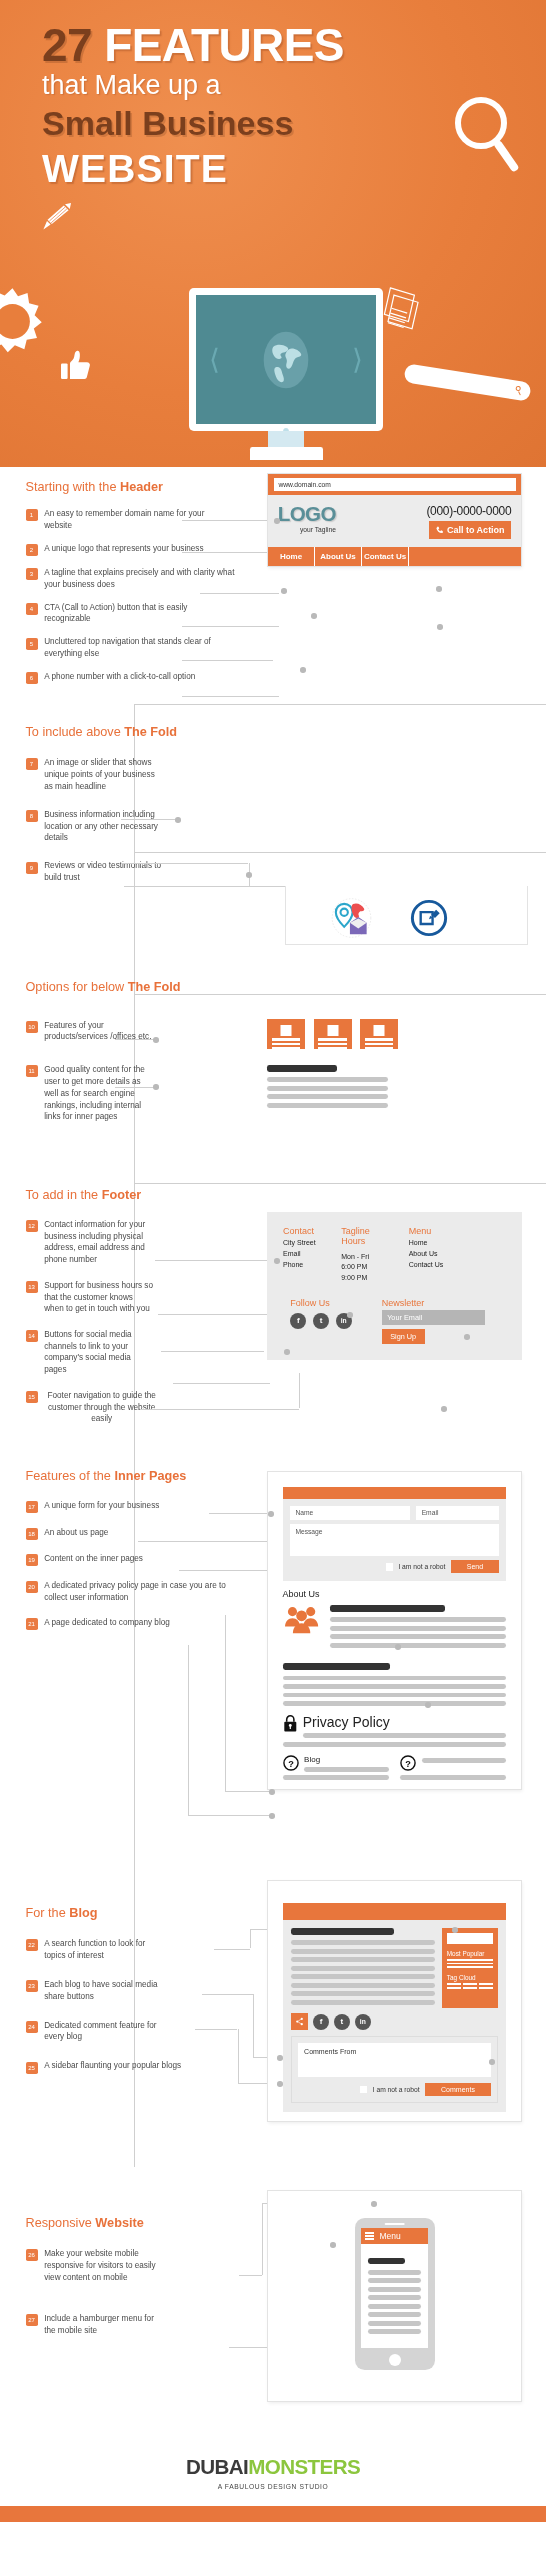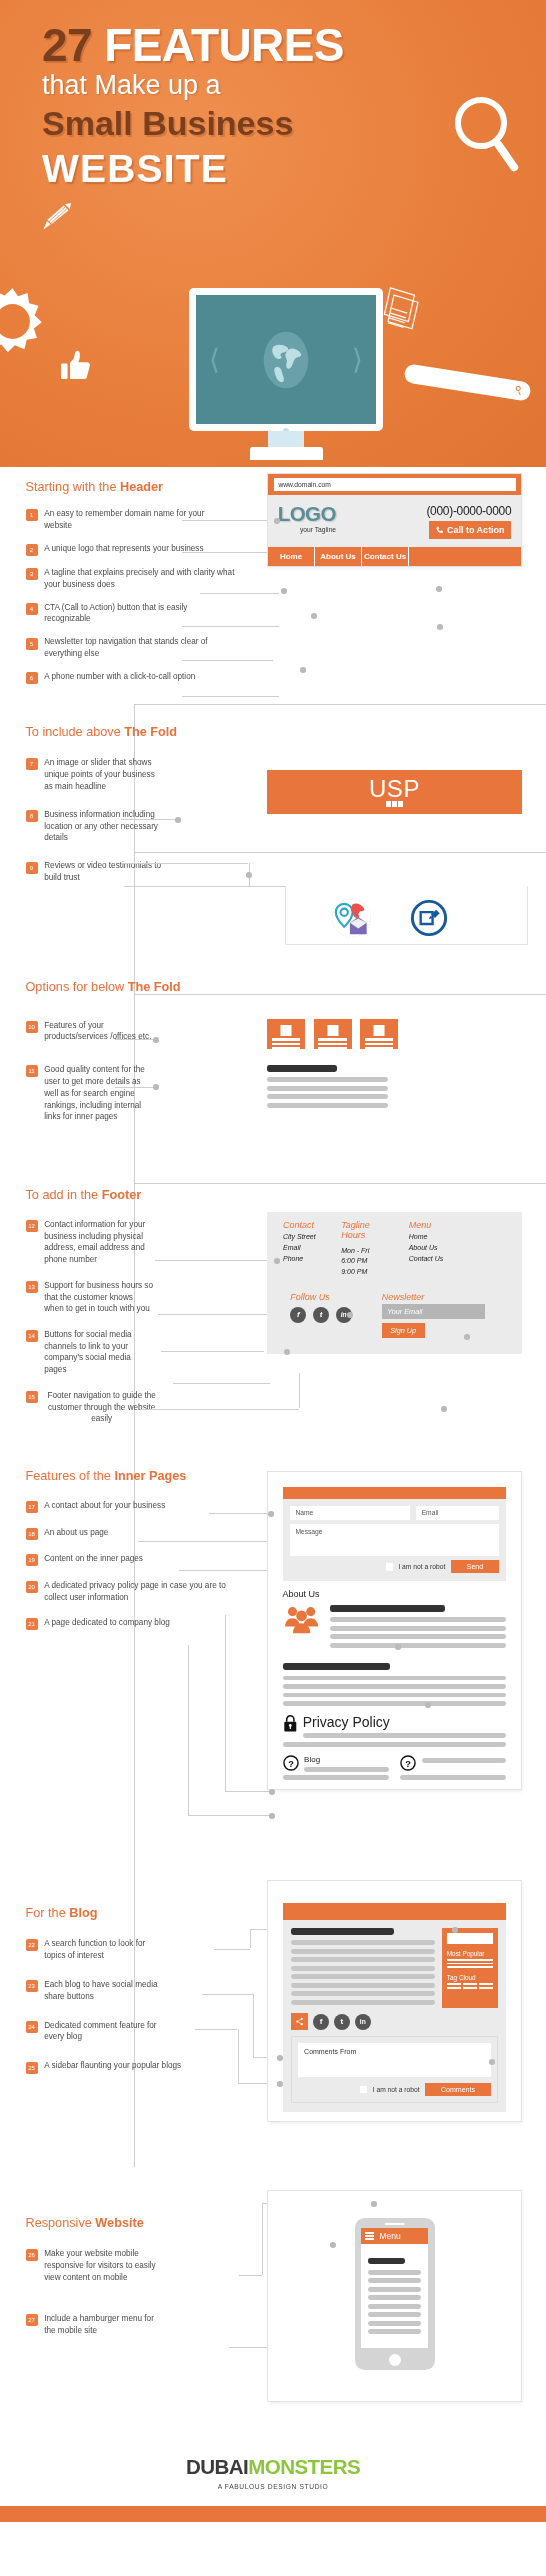--- a/index.html
+++ b/index.html
@@ -108,21 +108,21 @@
   .cards-row { display: flex; gap: 8.5px; }
   .card { width: 38px; }
   .card-top { background: #e8763c; height: 30px; position: relative; }
   .card-top .sq { position: absolute; left: 50%; top: 6px; transform: translateX(-50%);
                   width: 11px; height: 11px; background: #fff; }
   .card-top .ln { position: absolute; left: 4.9px; right: 4.9px; height: 2.4px; background: #fff; }
   .txt-block .bar { height: 4.9px; background: #c6c6c6; border-radius: 2.4px; margin-bottom: 3.6px; }
   .txt-block .bar.dark { background: #333; height: 6.7px; width: 58%; margin-bottom: 5.5px; }
 
   
-  .fmock { background: #ebebeb; padding: 8px 16px 16px; font-style: italic; }
+  .fmock { background: #ebebeb; padding: 14px 16px 16px; }
   .fcols { display: flex; gap: 25.5px; }
   .fcol-h { color: #e8763c; font-size: 9px; margin-bottom: 2.4px; }
   .fcol-i { font-size: 7px; color: #222; line-height: 1.55; }
   .social { display: flex; gap: 6.7px; margin-top: 5.5px; }
   .soc { width: 16px; height: 16px; border-radius: 50%; background: #565656; color: #fff;
          font-size: 8px; line-height: 16px; text-align: center; font-weight: bold; }
   .email-in { background: #b5b5b5; color: #fff; font-size: 7.3px; padding: 3px 5.5px; width: 103px; }
   .signup { background: #e8763c; color: #fff; font-size: 7.3px; padding: 3px 8.5px;
             display: inline-block; margin-top: 4.2px; }
 
@@ -278,21 +278,21 @@
         <div class="feat">
             <div class="feat-num">3</div>
             <div class="feat-txt" style="max-width:194px;"> A tagline that explains precisely and with clarity what your business does</div>
           </div>
         <div class="feat">
             <div class="feat-num">4</div>
             <div class="feat-txt">CTA (Call to Action) button that is easily recognizable</div>
           </div>
         <div class="feat">
             <div class="feat-num">5</div>
-            <div class="feat-txt">Newsletter top navigation that stands clear of everything else</div>
+            <div class="feat-txt">Uncluttered top navigation that stands clear of everything else</div>
           </div>
         <div class="feat">
             <div class="feat-num">6</div>
             <div class="feat-txt">A phone number with a click-to-call option</div>
           </div>
       </div>
     </div>
 
     <div class="conn h" style="left:182px;top:53px;width:94px;"></div>
     <div class="conn h" style="left:182px;top:85px;width:85px;"></div>
@@ -356,26 +356,20 @@
             <div class="feat-num">8</div>
             <div class="feat-txt" style="max-width:115px;">Business information including location or any other necessary details</div>
           </div>
         <div class="feat">
             <div class="feat-num">9</div>
             <div class="feat-txt" style="max-width:134px;">Reviews or video testimonials to build trust</div>
           </div>
       </div>
     </div>
 
-    <div class="right-col" style="top:66px;">
-      <div class="usp-box" style="width:255px;">
-        <div class="usp-label">USP</div>
-        <div class="usp-dots"><i></i><i></i><i></i></div>
-      </div>
-    </div>
 
     <div class="conn h" style="left:121px;top:115px;width:56px;"></div>
     <div class="conn h" style="left:121px;top:159px;width:127px;"></div>
     <div class="conn v" style="left:249px;top:159px;height:24px;"></div>
     <div class="conn h" style="left:124px;top:182px;width:161px;"></div>
     <div class="conn v" style="left:285px;top:182px;height:58px;"></div>
     <span class="dot" style="left:175px;top:113px;"></span>
     <span class="dot" style="left:246px;top:168px;"></span>
 
     <div class="conn h" style="left:134px;top:148px;width:413px;"></div>
@@ -558,21 +552,21 @@
   <div class="section" style="height:437px;">
     <div class="conn v" style="left:134px;top:0;height:437px;"></div>
 
     <div class="left-col" style="top:36px;">
       <div class="sec-head">
         <span>Features of the  </span><b>Inner Pages</b>
       </div>
       <div class="feat-list" style="margin-top:17px;">
         <div class="feat" style="margin-bottom:13.4px;">
             <div class="feat-num">17</div>
-            <div class="feat-txt">A contact about for your business</div>
+            <div class="feat-txt">A unique form for your business</div>
           </div>
         <div class="feat" style="margin-bottom:13.4px;margin-top:13px;">
             <div class="feat-num">18</div>
             <div class="feat-txt"> An about us page</div>
           </div>
         <div class="feat" style="margin-bottom:13.4px;">
             <div class="feat-num">19</div>
             <div class="feat-txt">Content on the inner pages</div>
           </div>
         <div class="feat" style="margin-bottom:13.4px;">

